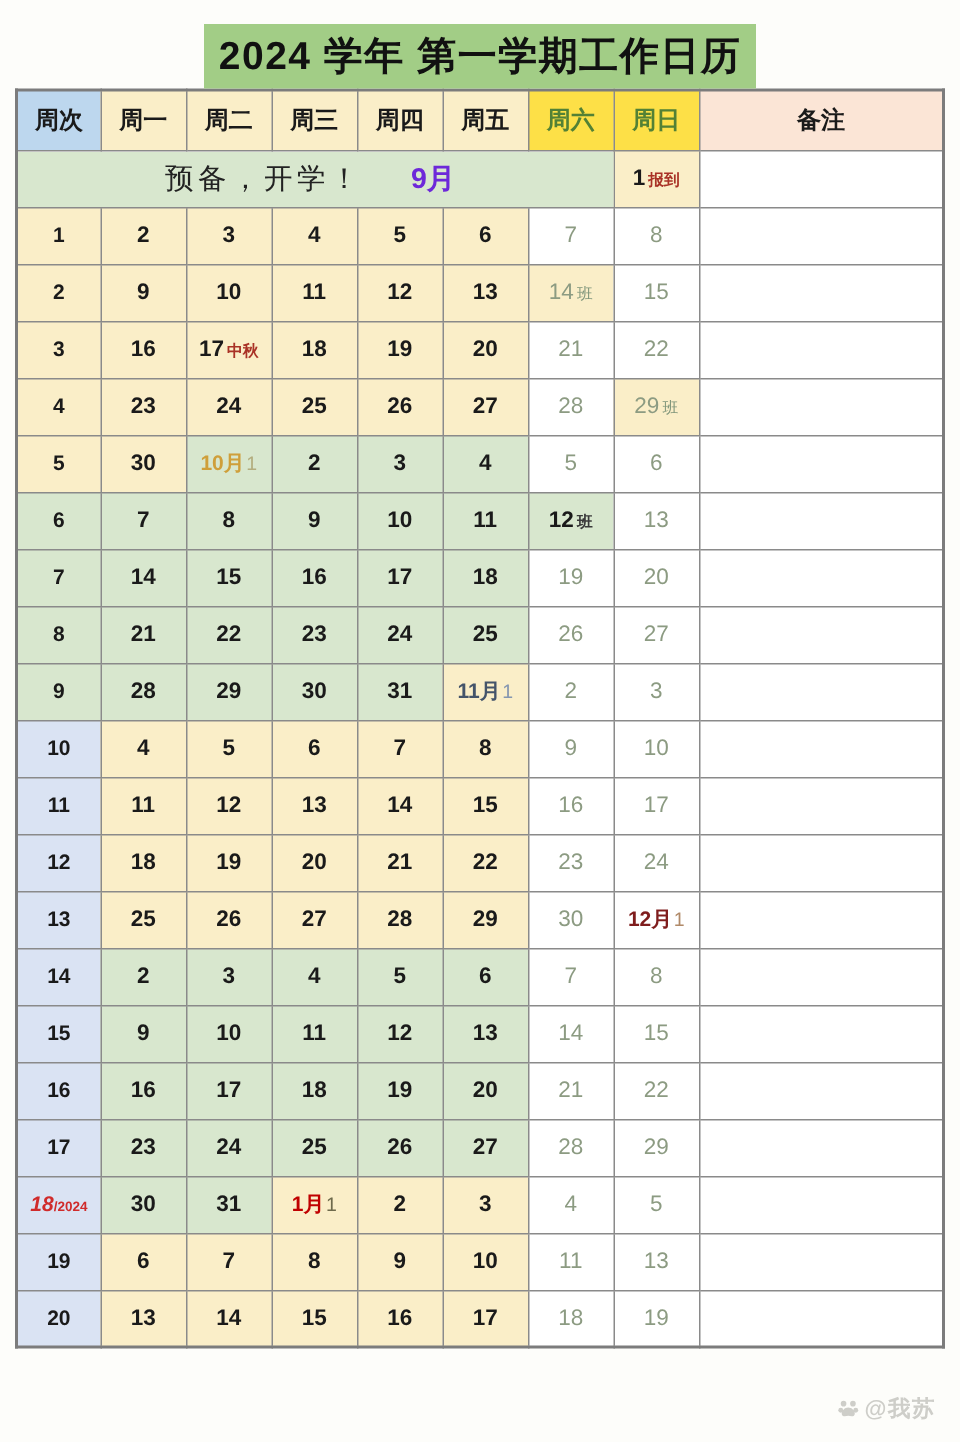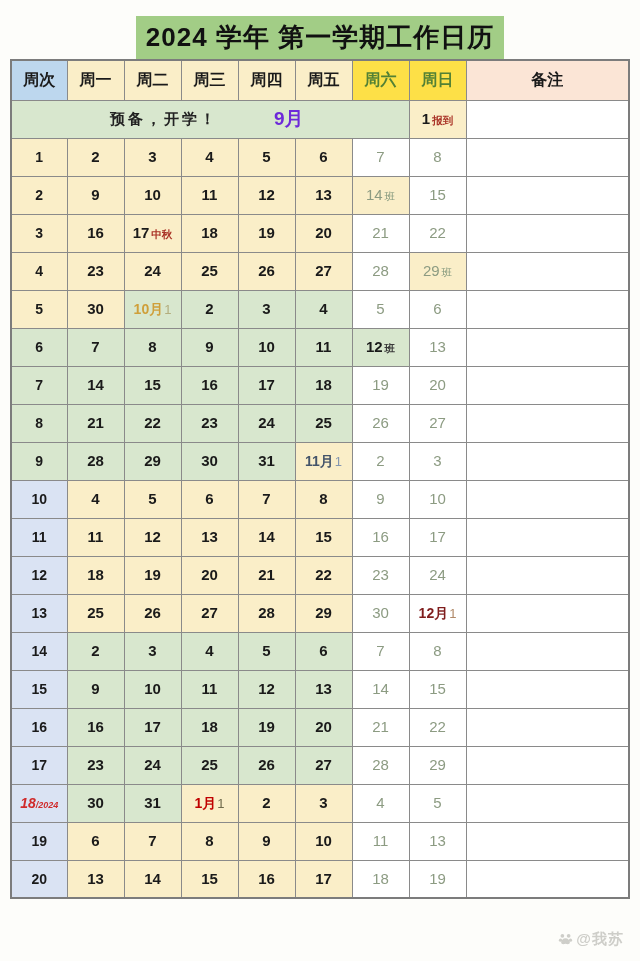--- a/index.html
+++ b/index.html
@@ -14,35 +14,35 @@
   thead tr{height:40px;}
   tbody tr{height:38px;}
   th{font-size:16px;font-weight:700;color:#1a1a1a;}
   .th-weeknum{background:#bdd7ee;}
   .th-weekday{background:#faeec8;}
   .th-sat,.th-sun{background:#fde047;color:#538135;}
   .th-note{background:#fbe5d6;}
   .bg-y{background:#faeec8;} .bg-g{background:#d8e7ce;} .bg-b{background:#dae3f3;} .bg-w{background:#ffffff;}
   .week-label{font-weight:700;font-size:14px;color:#1a1a1a;}
   .week-red .week-label{color:#d02b2b;font-style:italic;}
-  .week-suffix{font-size:9px;color:#d02b2b;font-style:italic;font-weight:700;}
+  .week-suffix{font-size:9px;color:#d02b2b;font-weight:700;}
   .day{font-weight:700;font-size:15px;color:#1a1a1a;}
   .day.wkend{color:#8c9b82;font-weight:400;}
   .tag{font-size:10.5px;margin-left:2px;font-weight:700;}
   .tag.red{color:#a93226;text-align:center;}
   .tag.green{color:#7f957a;font-weight:400;}
   .tag.dark{color:#3a3a3a;}
   .mon{font-weight:700;font-size:14px;margin-right:1px;}
   .mon.gold{color:#cf9f3a;} .mon.blue{color:#44546a;} .mon.brown{color:#7f1d1d;} .mon.red{color:#c00000;}
   .day.lt-gold{color:#b3ad7e;font-weight:400;font-size:13px;}
   .day.lt-blue{color:#8496b0;font-weight:400;font-size:13px;}
   .day.lt-brown{color:#b08968;font-weight:400;font-size:13px;}
   .day.lt-dark{color:#6e6a4c;font-weight:400;font-size:13px;}
   .band{position:relative;}
-  .handwrite{position:absolute;left:98px;top:50%;transform:translateY(-50%);font-size:15px;font-weight:700;letter-spacing:3px;color:#222;}
+  .handwrite{position:absolute;left:98px;top:50%;transform:translateY(-50%);font-size:19px;font-weight:400;letter-spacing:3px;color:#222;}
   .month9{position:absolute;left:262px;top:50%;transform:translateY(-50%);font-size:19px;font-weight:700;color:#6d28d9;}
   .watermark{position:absolute;right:16px;bottom:12px;display:flex;align-items:center;gap:3px;color:#c9c9c4;font-size:15px;font-weight:700;letter-spacing:1px;opacity:.9;}
   .paw{width:15px;height:15px;}
 </style>
 </head>
 <body>
 
 <div class="page">
   <div class="title-wrap">
     <span class="title">2024 学年 第一学期工作日历</span>

